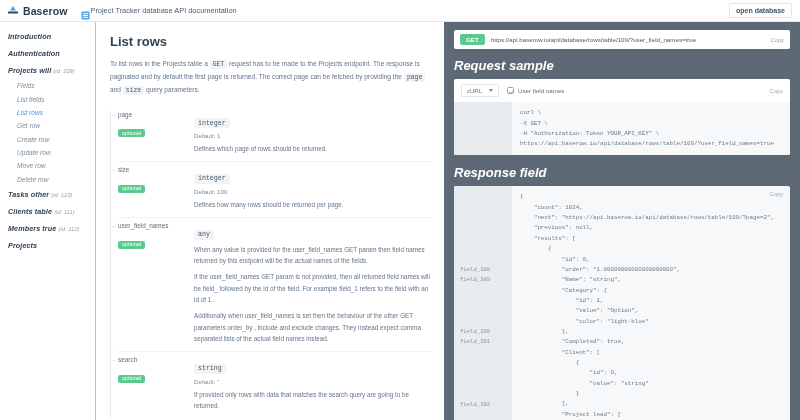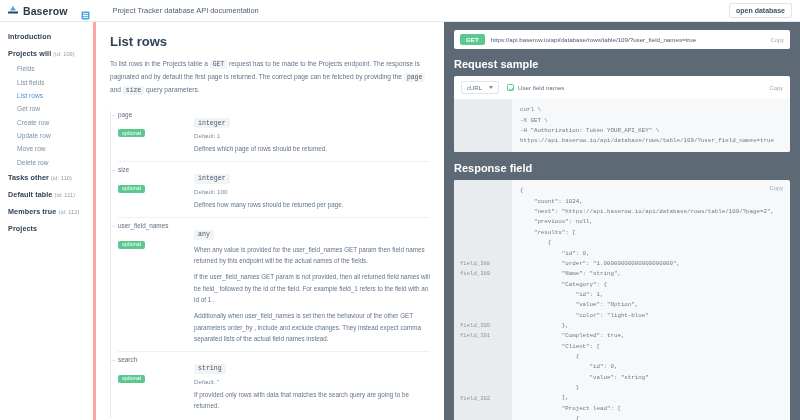--- a/index.html
+++ b/index.html
@@ -24,41 +24,42 @@
   }
   .brand { display: flex; align-items: center; gap: 4px; }
   .brand-logo {
     width: 11px; height: 11px; position: relative; flex: 0 0 auto;
   }
   .brand-logo svg { display: block; }
   .brand-name {
     font-size: 10.5px; font-weight: 700; color: #2b3a4a; letter-spacing: .1px;
   }
   .doc-sep { width: 14px; }
-  .doc-crumb { display: flex; align-items: center; gap: 22px; }
+  .doc-crumb { display: flex; align-items: center; gap: 0; }
   .doc-icon { width: 9px; height: 9px; flex: 0 0 auto; }
   .doc-title { font-size: 7.4px; color: #4a5d70; }
   .open-db-btn {
     margin-left: auto;
     font-size: 7px; font-weight: 700; color: #3f5469;
     border: 1px solid #dfe5ea; background: #fff;
     border-radius: 2px; padding: 3px 6px; cursor: pointer;
     line-height: 1;
   }
 
   
   .frame { display: flex; height: 398px; }
 
   
   .sidebar {
     width: 96px; flex: 0 0 96px;
     background: #fff;
-    border-right: 3px solid #fca5a5;
+    border-right: 1px solid #fca5a5;
     padding: 6px 0 0 0;
     overflow: hidden;
+    font-style: italic;
   }
   .nav-top { font-size: 7.2px; font-weight: 700; color: #2f4256;
              padding: 4px 0 4px 8px; cursor: pointer; letter-spacing: .1px; }
   .nav-top .idtag { font-weight: 400; font-size: 5.6px; color: #8ea0b0; }
   .nav-sub { font-size: 6.6px; color: #7c8fa0; padding: 3.2px 0 3.2px 17px; cursor: pointer; }
   .nav-sub.active { color: #5190d6; }
 
   
   .maincol {
     flex: 1 1 auto;
@@ -124,21 +125,21 @@
   .verb-get {
     background: #5bc98f; color: #fff; font-size: 6.2px; font-weight: 700;
     padding: 2.5px 6px; border-radius: 2px; line-height: 1; margin-right: 6px;
   }
   .url-text {
     font-size: 6.2px; color: #4a5d70; flex: 1 1 auto;
     white-space: nowrap; overflow: hidden; text-overflow: ellipsis;
   }
   .copy-link { font-size: 5.8px; color: #9aa7b2; cursor: pointer; margin-left: 6px; }
   .panel-h {
-    font-size: 11px; font-weight: 700; color: #fff; margin-bottom: 6px;
+    font-size: 13px; font-weight: 700; color: #fff; margin-bottom: 6px; font-style: italic;
   }
   .card { background: #fff; border-radius: 2px; margin-bottom: 10px; overflow: hidden; }
   .card-toolbar {
     display: flex; align-items: center; padding: 5px 7px; gap: 8px;
   }
   .sel {
     border: 1px solid #dfe5ea; border-radius: 2px; background: #fff;
     font-size: 6px; color: #5d6f83; padding: 2.5px 5px;
     display: flex; align-items: center; gap: 7px; cursor: pointer; line-height: 1;
   }
@@ -200,31 +201,32 @@
     </span>
     <span class="doc-title">Project Tracker database API documentation</span>
   </div>
   <button class="open-db-btn">open database</button>
 </div>
 
 <div class="frame">
 
   <nav class="sidebar" id="sidebar">
       <div class="nav-top"><span>Introduction</span></div>
+      <div class="nav-top"><span>Authentication</span></div>
       <div class="nav-top"><span>Projects will</span> <span class="idtag">(id: 109)</span></div>
       <div class="nav-sub"><span>Fields</span></div>
       <div class="nav-sub"><span>List fields</span></div>
       <div class="nav-sub active"><span>List rows</span></div>
       <div class="nav-sub"><span>Get row</span></div>
       <div class="nav-sub"><span>Create row</span></div>
       <div class="nav-sub"><span>Update row</span></div>
       <div class="nav-sub"><span>Move row</span></div>
       <div class="nav-sub"><span>Delete row</span></div>
       <div class="nav-top"><span>Tasks other</span> <span class="idtag">(id: 110)</span></div>
-      <div class="nav-top"><span>Default table</span> <span class="idtag">(id: 111)</span></div>
+      <div class="nav-top"><span>Clients table</span> <span class="idtag">(id: 111)</span></div>
       <div class="nav-top"><span>Members true</span> <span class="idtag">(id: 112)</span></div>
       <div class="nav-top"><span>Projects</span></div>
     </nav>
 
   <main class="maincol">
     <h1 class="page-title">List rows</h1>
 
     <p class="para">
       <span>To list rows in the Projects table a </span><code class="inline">GET</code><span> request has to be made to the Projects endpoint. The response is paginated and by default the first page is returned. The correct page can be fetched by providing the </span><code class="inline">page</code><span> and </span><code class="inline">size</code><span> query parameters.</span>
     </p>

